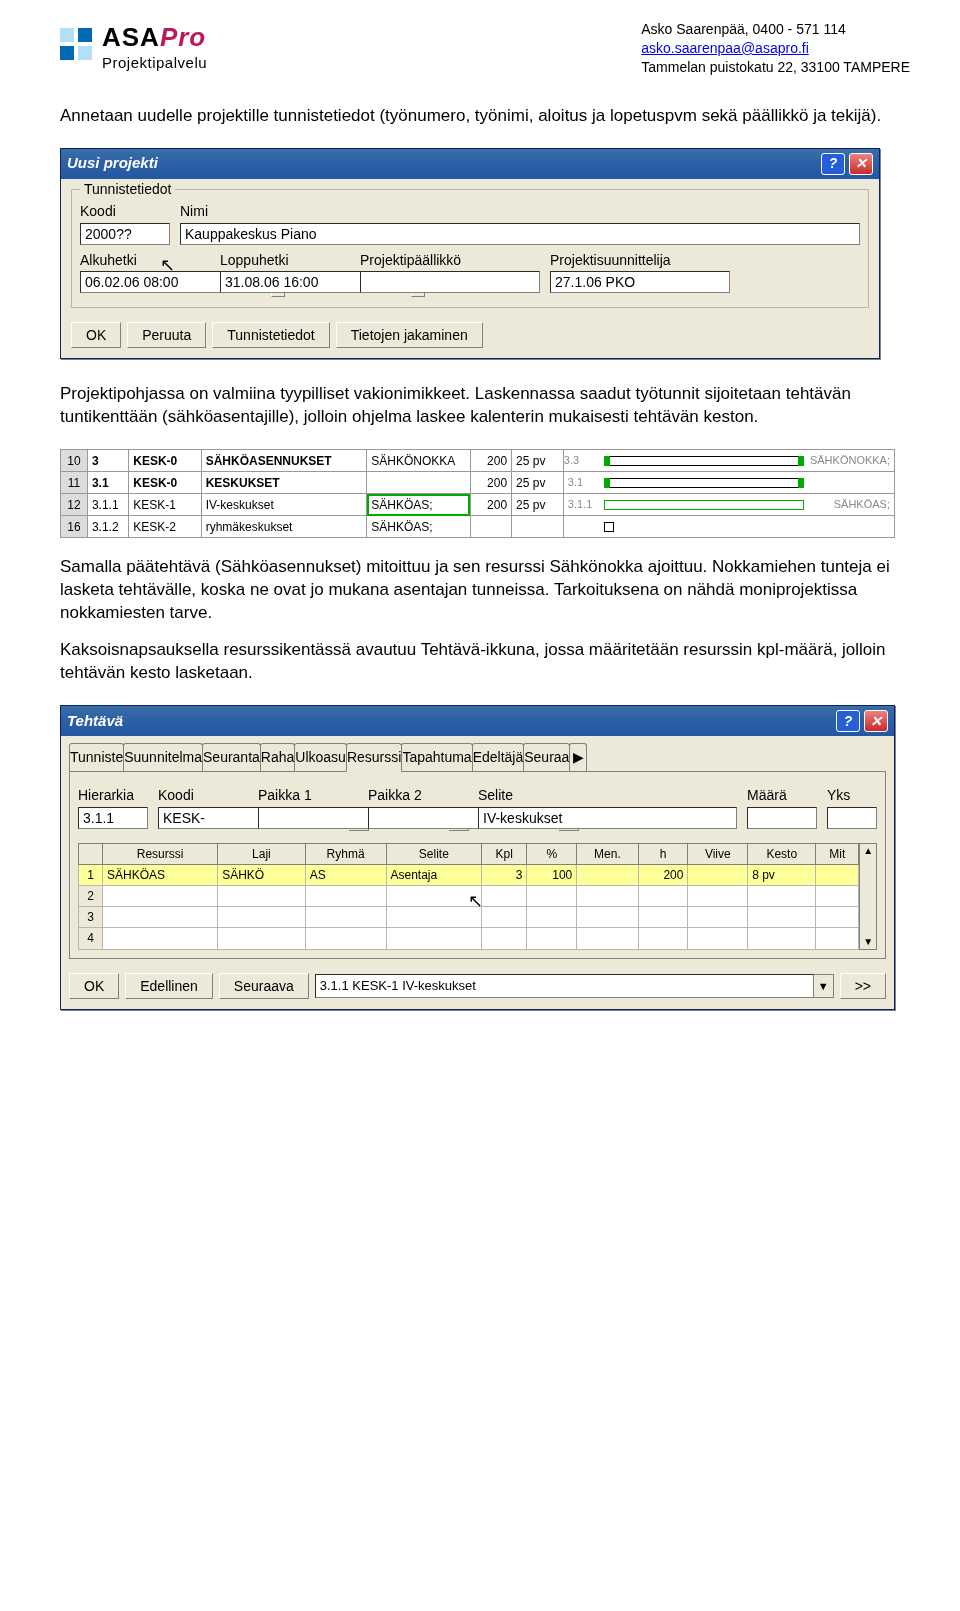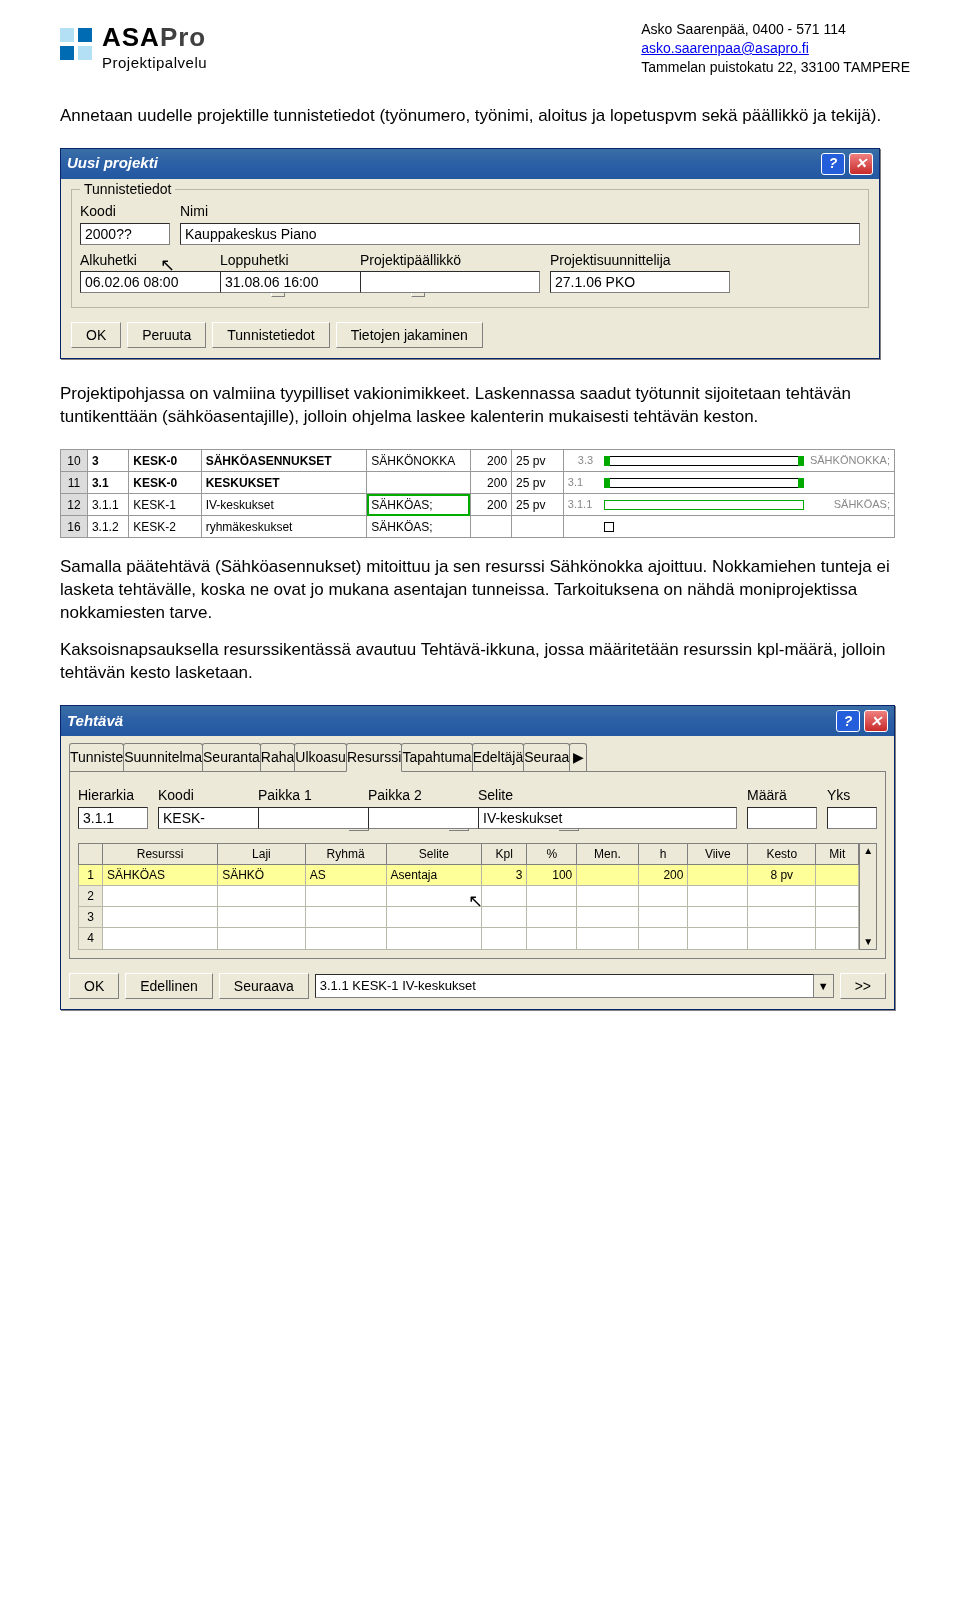--- a/index.html
+++ b/index.html
@@ -7,21 +7,21 @@
   
   .header { display: flex; justify-content: space-between; align-items: flex-start; margin-bottom: 28px; }
   .logo-block { display: flex; align-items: flex-start; gap: 6px; }
   .logo-sq { display: grid; grid-template-columns: repeat(2, 14px); grid-template-rows: repeat(2, 14px); gap: 4px; margin-top: 8px; }
   .logo-sq span:nth-child(1){ background:#b3e0f5; }
   .logo-sq span:nth-child(2){ background:#006bb3; }
   .logo-sq span:nth-child(3){ background:#006bb3; }
   .logo-sq span:nth-child(4){ background:#b3e0f5; }
   .logo-text { margin-left: 4px; }
   .logo-line1 { font-size: 26px; font-weight: 700; letter-spacing: 1px; }
-  .logo-line1 .pro { color: #404040; }
+  .logo-line1 .pro { color: #be185d; font-style: italic; }
   .logo-line2 { font-size: 15px; letter-spacing: 0.5px; margin-top: -2px; }
   .contact { text-align: left; font-size: 14px; }
   .contact .email { color: #0000ee; text-decoration: underline; }
   
   .body-text { margin-bottom: 20px; }
   .body-text p { margin-bottom: 14px; }
   .body-text h3 { font-size: 17px; font-weight: 700; margin: 14px 0; }
 
   
   .win { border: 1px solid #0a246a; background: #ece9d8; width: 820px; margin: 12px 0 24px 0; box-shadow: 1px 1px 0 #808080; }
@@ -163,21 +163,21 @@
       <tr>
         <td class="hdr">10</td>
         <td style="width:40px" class="boldc">3</td>
         <td style="width:70px" class="boldc">KESK-0</td>
         <td style="width:160px" class="boldc">SÄHKÖASENNUKSET</td>
         <td style="width:100px;">SÄHKÖNOKKA</td>
         <td style="width:40px;text-align:right">200</td>
         <td style="width:50px">25 pv</td>
         <td class="gantt-cell" style="width:320px">
           <div class="gantt">
-            <span class="glbl" style="left:14px">3.3</span>
+            <span class="glbl" style="left:0">3.3</span>
             <div class="gbar" style="left:40px;width:200px"></div>
             <div class="gfill" style="left:40px;width:6px"></div>
             <div class="gfill" style="left:234px;width:6px"></div>
             <span class="glbl" style="right:4px">SÄHKÖNOKKA;</span>
           </div>
         </td>
       </tr>
       <tr>
         <td class="hdr">11</td>
         <td style="width:40px" class="boldc">3.1</td>
@@ -328,21 +328,21 @@
               <td class="rowh">1</td>
               <td>SÄHKÖAS</td>
               <td>SÄHKÖ</td>
               <td>AS</td>
               <td>Asentaja</td>
               <td style="text-align:right">3</td>
               <td style="text-align:right">100</td>
               <td></td>
               <td style="text-align:right">200</td>
               <td></td>
-              <td style="text-align:center">8 pv</td>
+              <td style="text-align:left">8 pv</td>
               <td></td>
             </tr>
             <tr>
               <td class="rowh">2</td>
               <td></td>
               <td></td>
               <td></td>
               <td></td>
               <td></td>
               <td></td>

